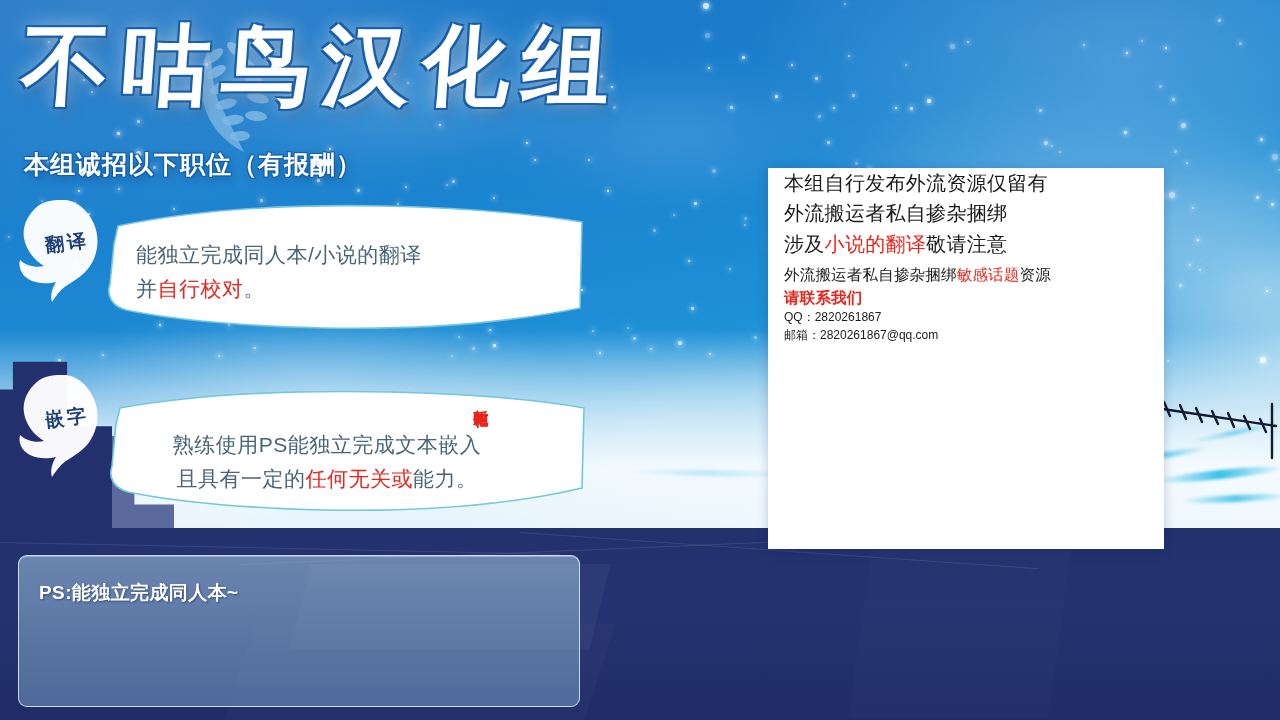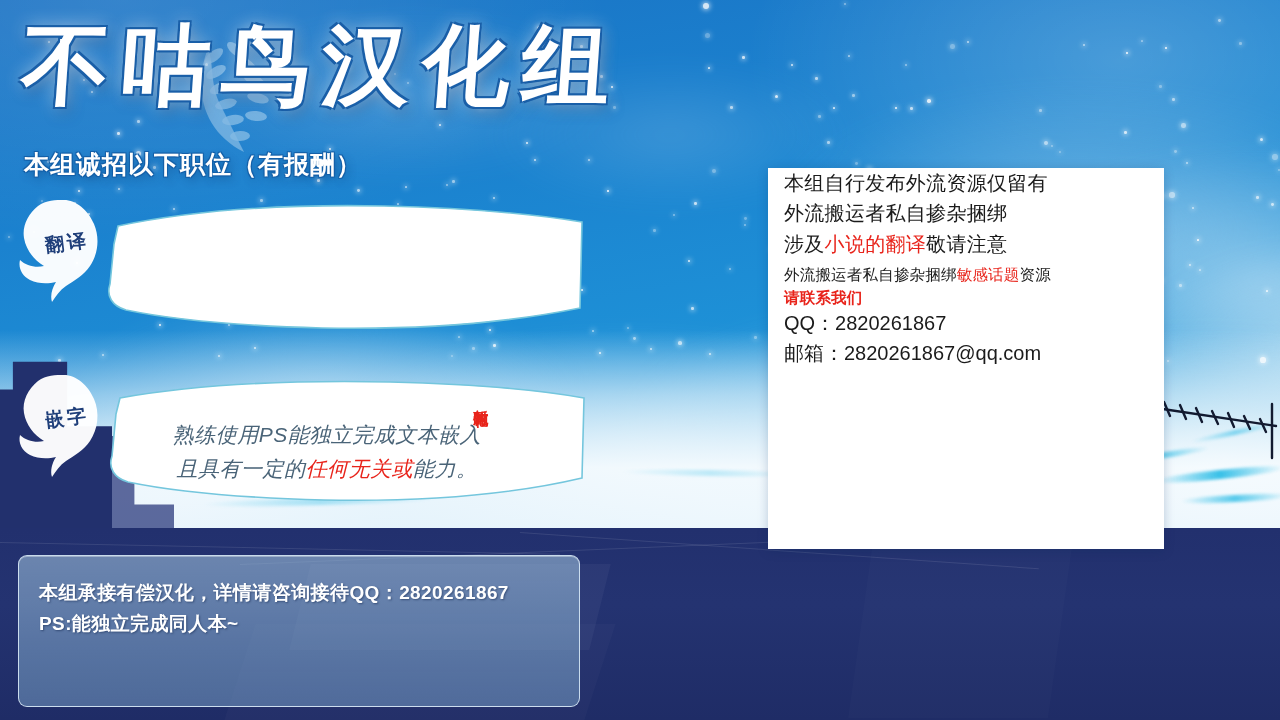--- a/index.html
+++ b/index.html
@@ -110,21 +110,21 @@
     position:absolute; inset:0;
   }
   .banner .banner-text {
     position:absolute; left:0; right:0;
     font-size:21px; line-height:1.62; color:#4a6478; font-weight:500;
     letter-spacing:.5px;
   }
   .banner .banner-text .hl { color:#e8241b; }
   #banner-1 { left:104px; top:200px; width:488px; height:138px; }
   #banner-1 .banner-text { left:32px; top:38px; }
-  #banner-2 { left:104px; top:378px; width:488px; height:128px;font-style:italic; }
+  #banner-2 { left:104px; top:388px; width:488px; height:128px; }
   #banner-2 .banner-text { left:28px; top:40px; text-align:center; width:390px; }
 
   .saturated {
     position:absolute; left:472px; top:398px;
     writing-mode:vertical-rl; text-orientation:upright;
     font-size:15px; font-weight:700; color:#e8241b; line-height:1.18;
     letter-spacing:1px;
   }
 
   
@@ -144,21 +144,21 @@
     white-space:nowrap;
   }
   .notice-line .hl { color:#e8241b; }
   .notice-small {
     font-size:15.5px; line-height:1.46; color:#1b1b1b; letter-spacing:.2px;
     white-space:nowrap;
   }
   .notice-small .hl { color:#e8241b; }
   .notice-small.red { color:#e8241b; font-weight:700; }
   .notice-contact {
-    font-size:20px; line-height:1.48; color:#1b1b1b; white-space:nowrap;
+    font-size:12px; line-height:1.48; color:#1b1b1b; white-space:nowrap;
   }
 
   
   #footer-bar {
     position:absolute; left:18px; top:555px; width:562px; height:152px;
     background:linear-gradient(180deg, rgba(152,185,214,.62) 0%, rgba(126,163,199,.60) 55%, rgba(112,150,190,.58) 100%);
     border:1px solid rgba(222,238,250,.85);
     border-radius:9px;
     box-shadow:inset 0 1px 0 rgba(255,255,255,.35);
   }
@@ -435,20 +435,26 @@
     </svg>
     <div class="dove-label">翻译</div>
   </div>
 
   <div class="banner" id="banner-1">
     <svg class="banner-body" viewBox="0 0 488 138" preserveAspectRatio="none">
       <path d="M14 26 C90 10 180 4 280 6 C360 8 430 14 478 22
                L476 108 C408 122 320 130 218 128 C140 126 70 120 22 110
                C8 106 2 96 6 84 L10 44 Z" fill="#ffffff" stroke="#74c6dd" stroke-width="1.6"></path>
     </svg>
+    <div class="banner-text">
+      <div><span>能独立完成同人本/小说的翻译</span></div>
+      <div>
+        <span>并</span><span class="hl">自行校对</span><span>。</span>
+      </div>
+    </div>
   </div>
 
   <div class="dove" id="dove-2">
     <svg width="110" height="108" viewBox="0 0 110 108">
       <path d="M52 2 C64 2 76 12 82 26 C88 40 86 56 78 68 C72 77 62 83 54 88
                C48 92 44 98 40 104 C38 98 40 90 44 84 C36 86 26 86 18 82
                C10 78 6 70 8 62 C14 68 24 70 32 68 C22 62 14 52 12 40
                C10 28 16 16 26 8 C34 2 44 2 52 2 Z" fill="#ffffff" opacity=".97"></path>
     </svg>
     <div class="dove-label">嵌字</div>
@@ -481,18 +487,17 @@
         <span>外流搬运者私自掺杂捆绑</span><span class="hl">敏感话题</span><span>资源</span>
       </div>
       <div class="notice-small red">请联系我们</div>
       <div class="notice-contact">QQ：2820261867</div>
       <div class="notice-contact">邮箱：2820261867@qq.com</div>
     </div>
   </div>
 
   <div id="footer-bar">
     <div class="footer-text">
-      <div>本组承接有偿汉化，详情请咨询接待QQ：2820261867</div>
       <div>PS:能独立完成同人本~</div>
     </div>
   </div>
 
 </div>
 
 </body></html>

